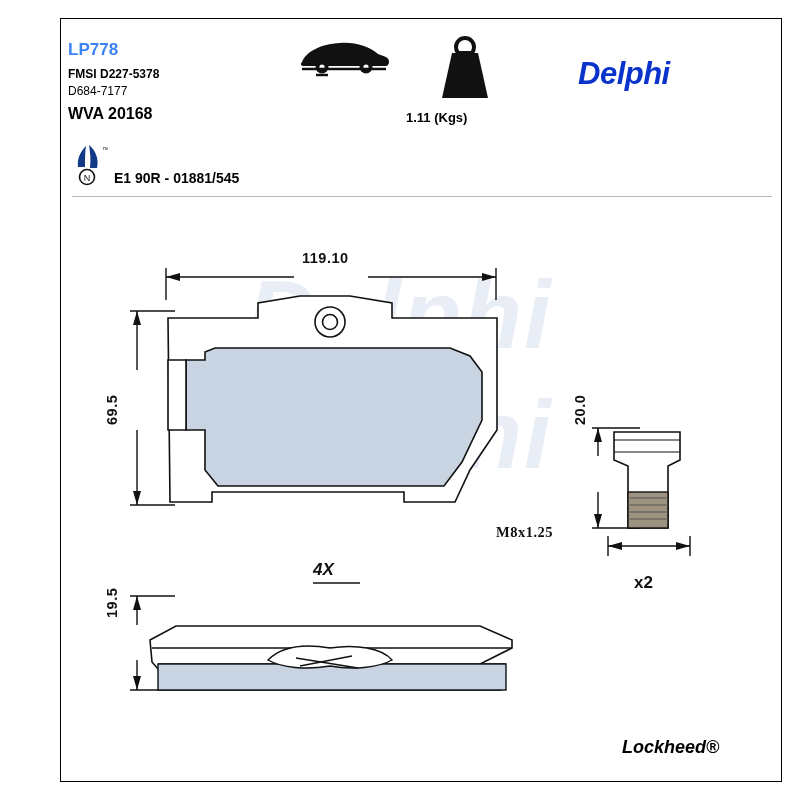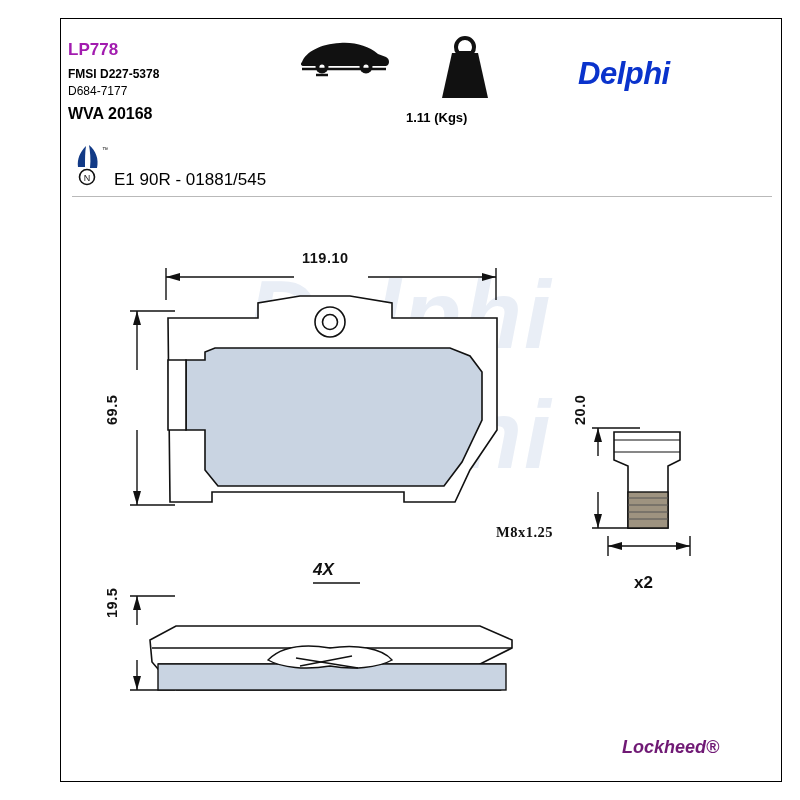--- a/index.html
+++ b/index.html
@@ -48,21 +48,21 @@
 
   .content { position: absolute; inset: 0; z-index: 2; }
 
   
   .part-no {
     position: absolute;
     left: 68px;
     top: 40px;
     font-size: 17px;
     font-weight: bold;
-    color: #a21caf;
+    color: #3b82f6;
   }
   .fmsi1 { position: absolute; left: 68px; top: 67px; font-size: 12px; font-weight: bold; }
   .fmsi2 { position: absolute; left: 68px; top: 84px; font-size: 12px; font-weight: normal; }
   .wva   { position: absolute; left: 68px; top: 105px; font-size: 16px; font-weight: bold; }
 
   .car-icon { position: absolute; left: 296px; top: 36px; }
   .weight-icon { position: absolute; left: 432px; top: 32px; }
   .weight-label { position: absolute; left: 406px; top: 110px; font-size: 13px; font-weight: bold; }
 
   .brand {
@@ -70,39 +70,39 @@
     left: 578px;
     top: 56px;
     font-size: 31px;
     font-weight: bold;
     font-style: italic;
     color: #0a33cc;
     letter-spacing: -0.5px;
   }
 
   .eco-icon { position: absolute; left: 66px; top: 140px; }
-  .ece-code { position: absolute; left: 114px; top: 170px; font-size: 17px; font-weight: normal; }
+  .ece-code { position: absolute; left: 114px; top: 170px; font-size: 14px; font-weight: bold; }
 
   .hrule {
     position: absolute;
     left: 72px;
     top: 196px;
     width: 700px;
     height: 1px;
     background: #b9b9b9;
   }
 
   .footer-brand {
     position: absolute;
     left: 622px;
     top: 737px;
     font-size: 18px;
     font-weight: bold;
     font-style: italic;
-    color: #701a75;
+    color: #000000;
   }
 
   
   .dim {
     position: absolute;
     font-size: 14.5px;
     font-weight: bold;
     color: #111;
     letter-spacing: 0.5px;
   }

